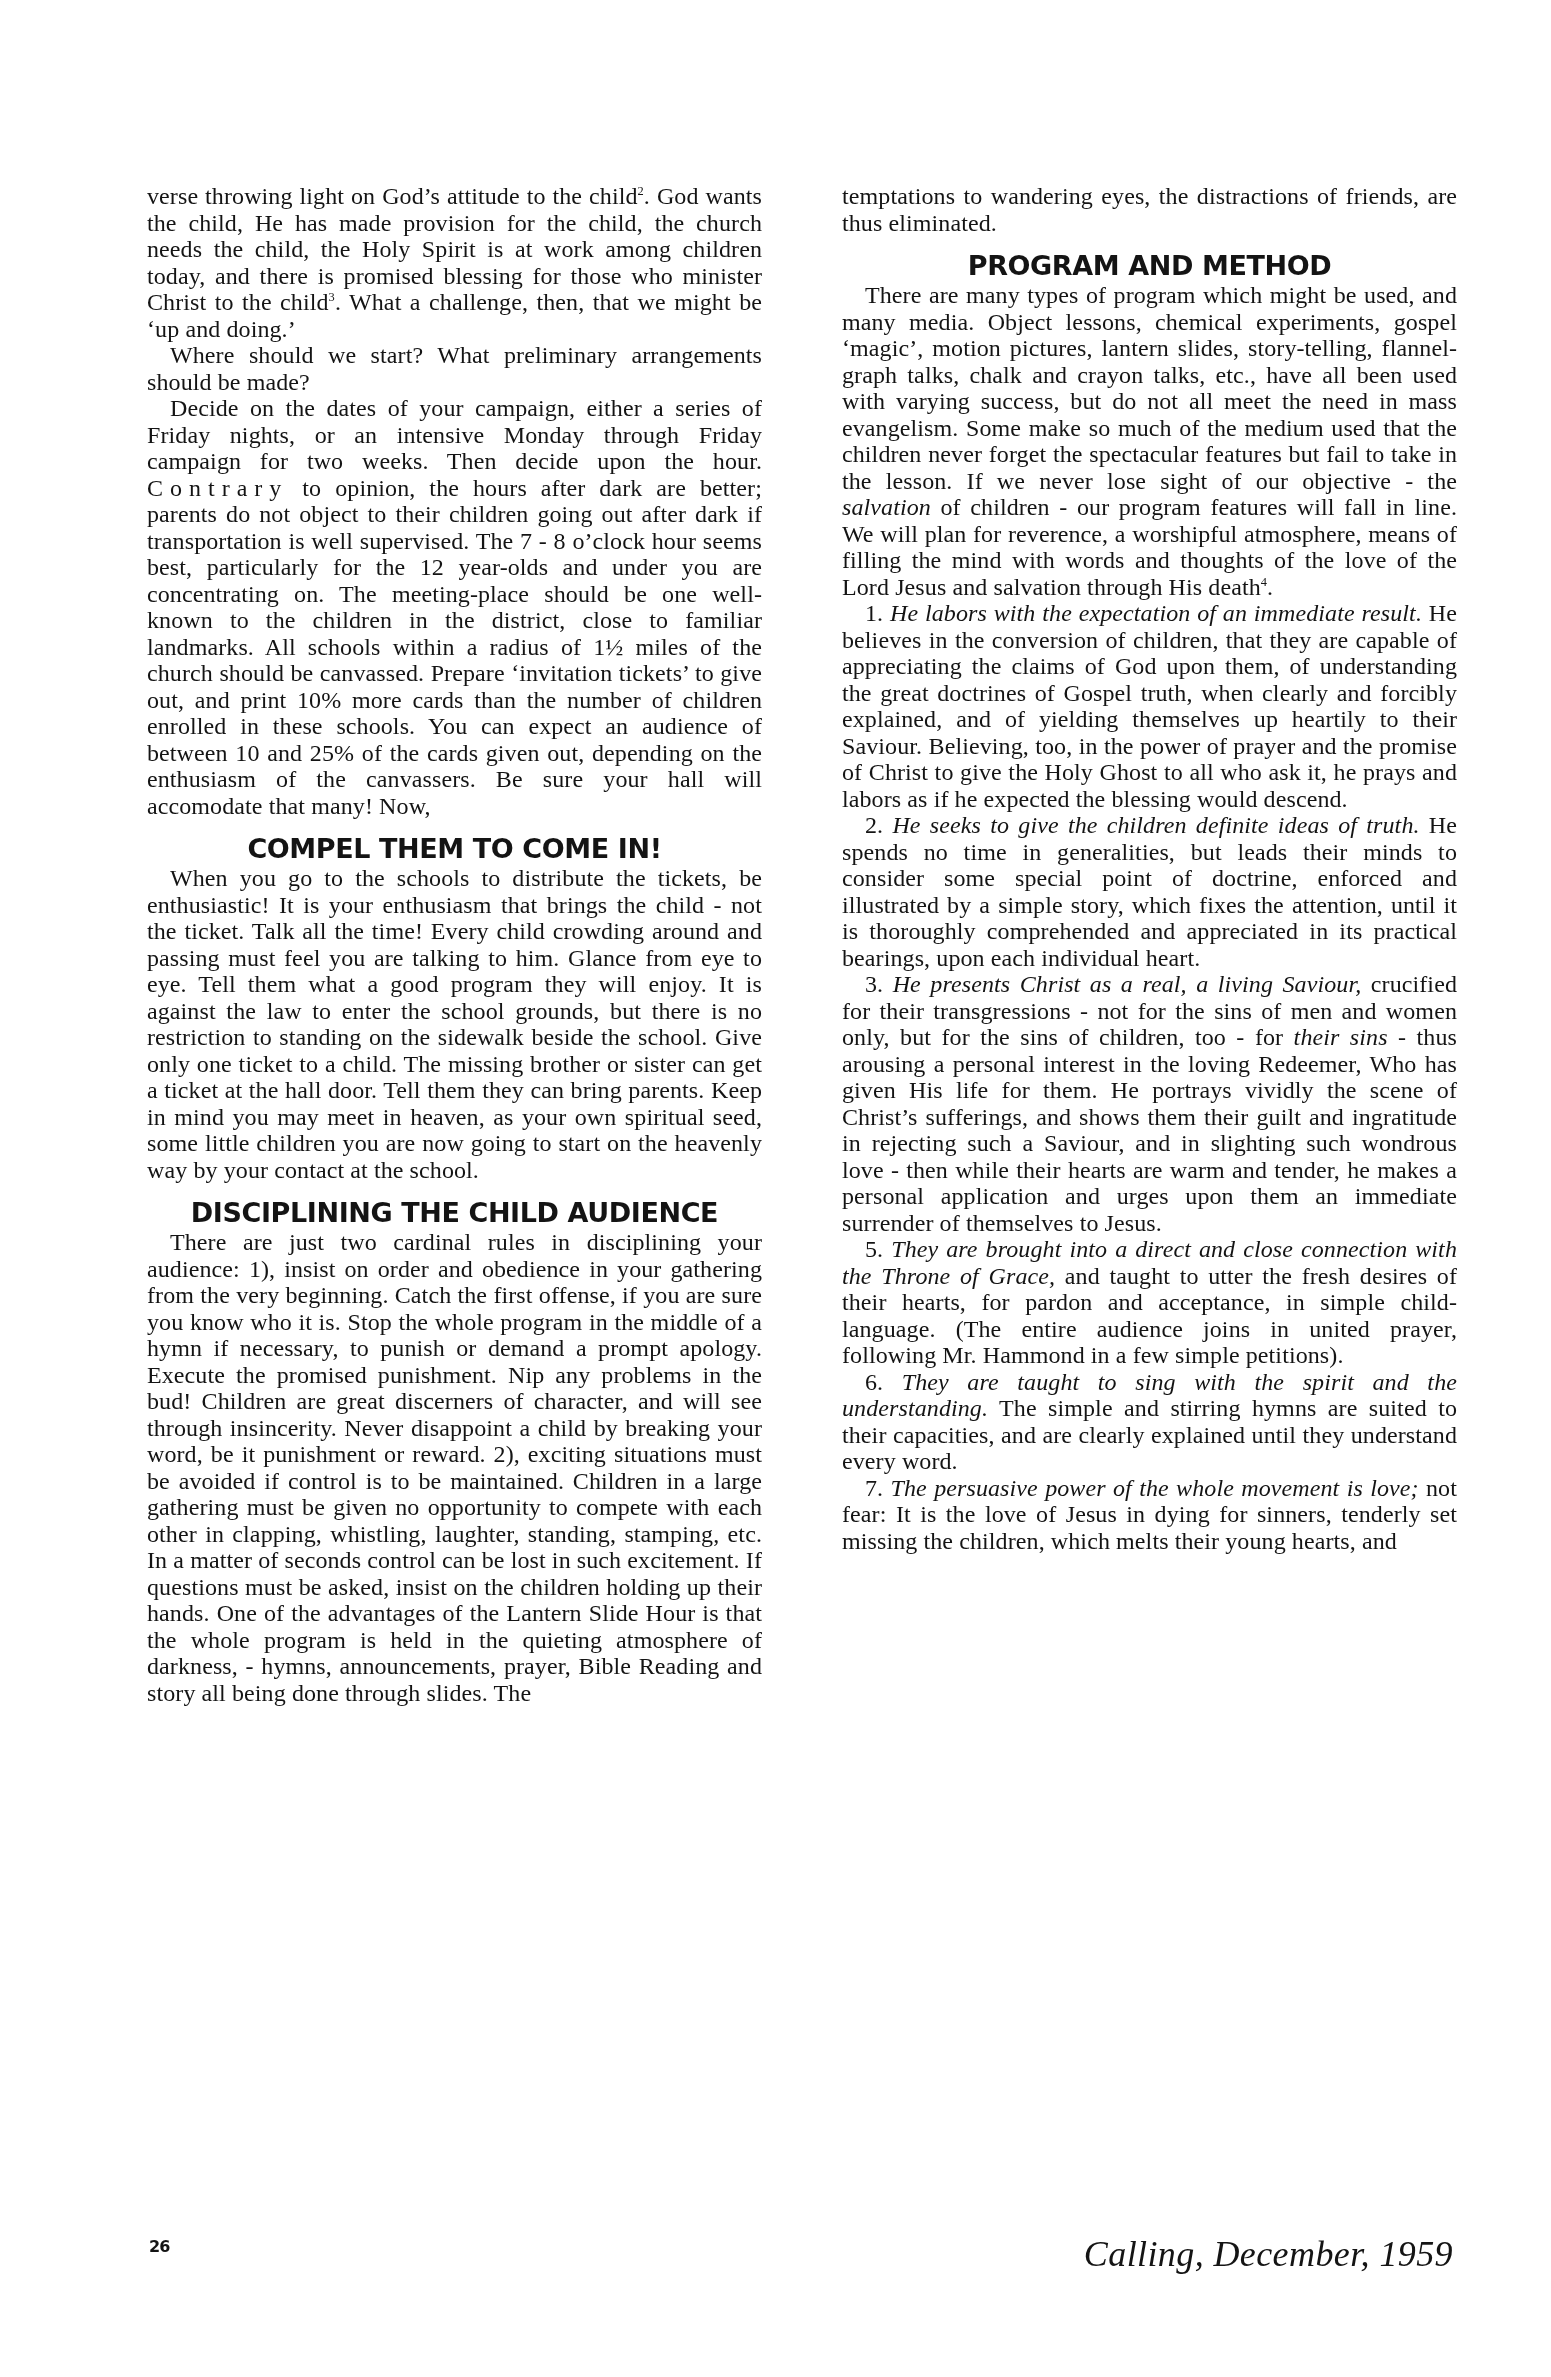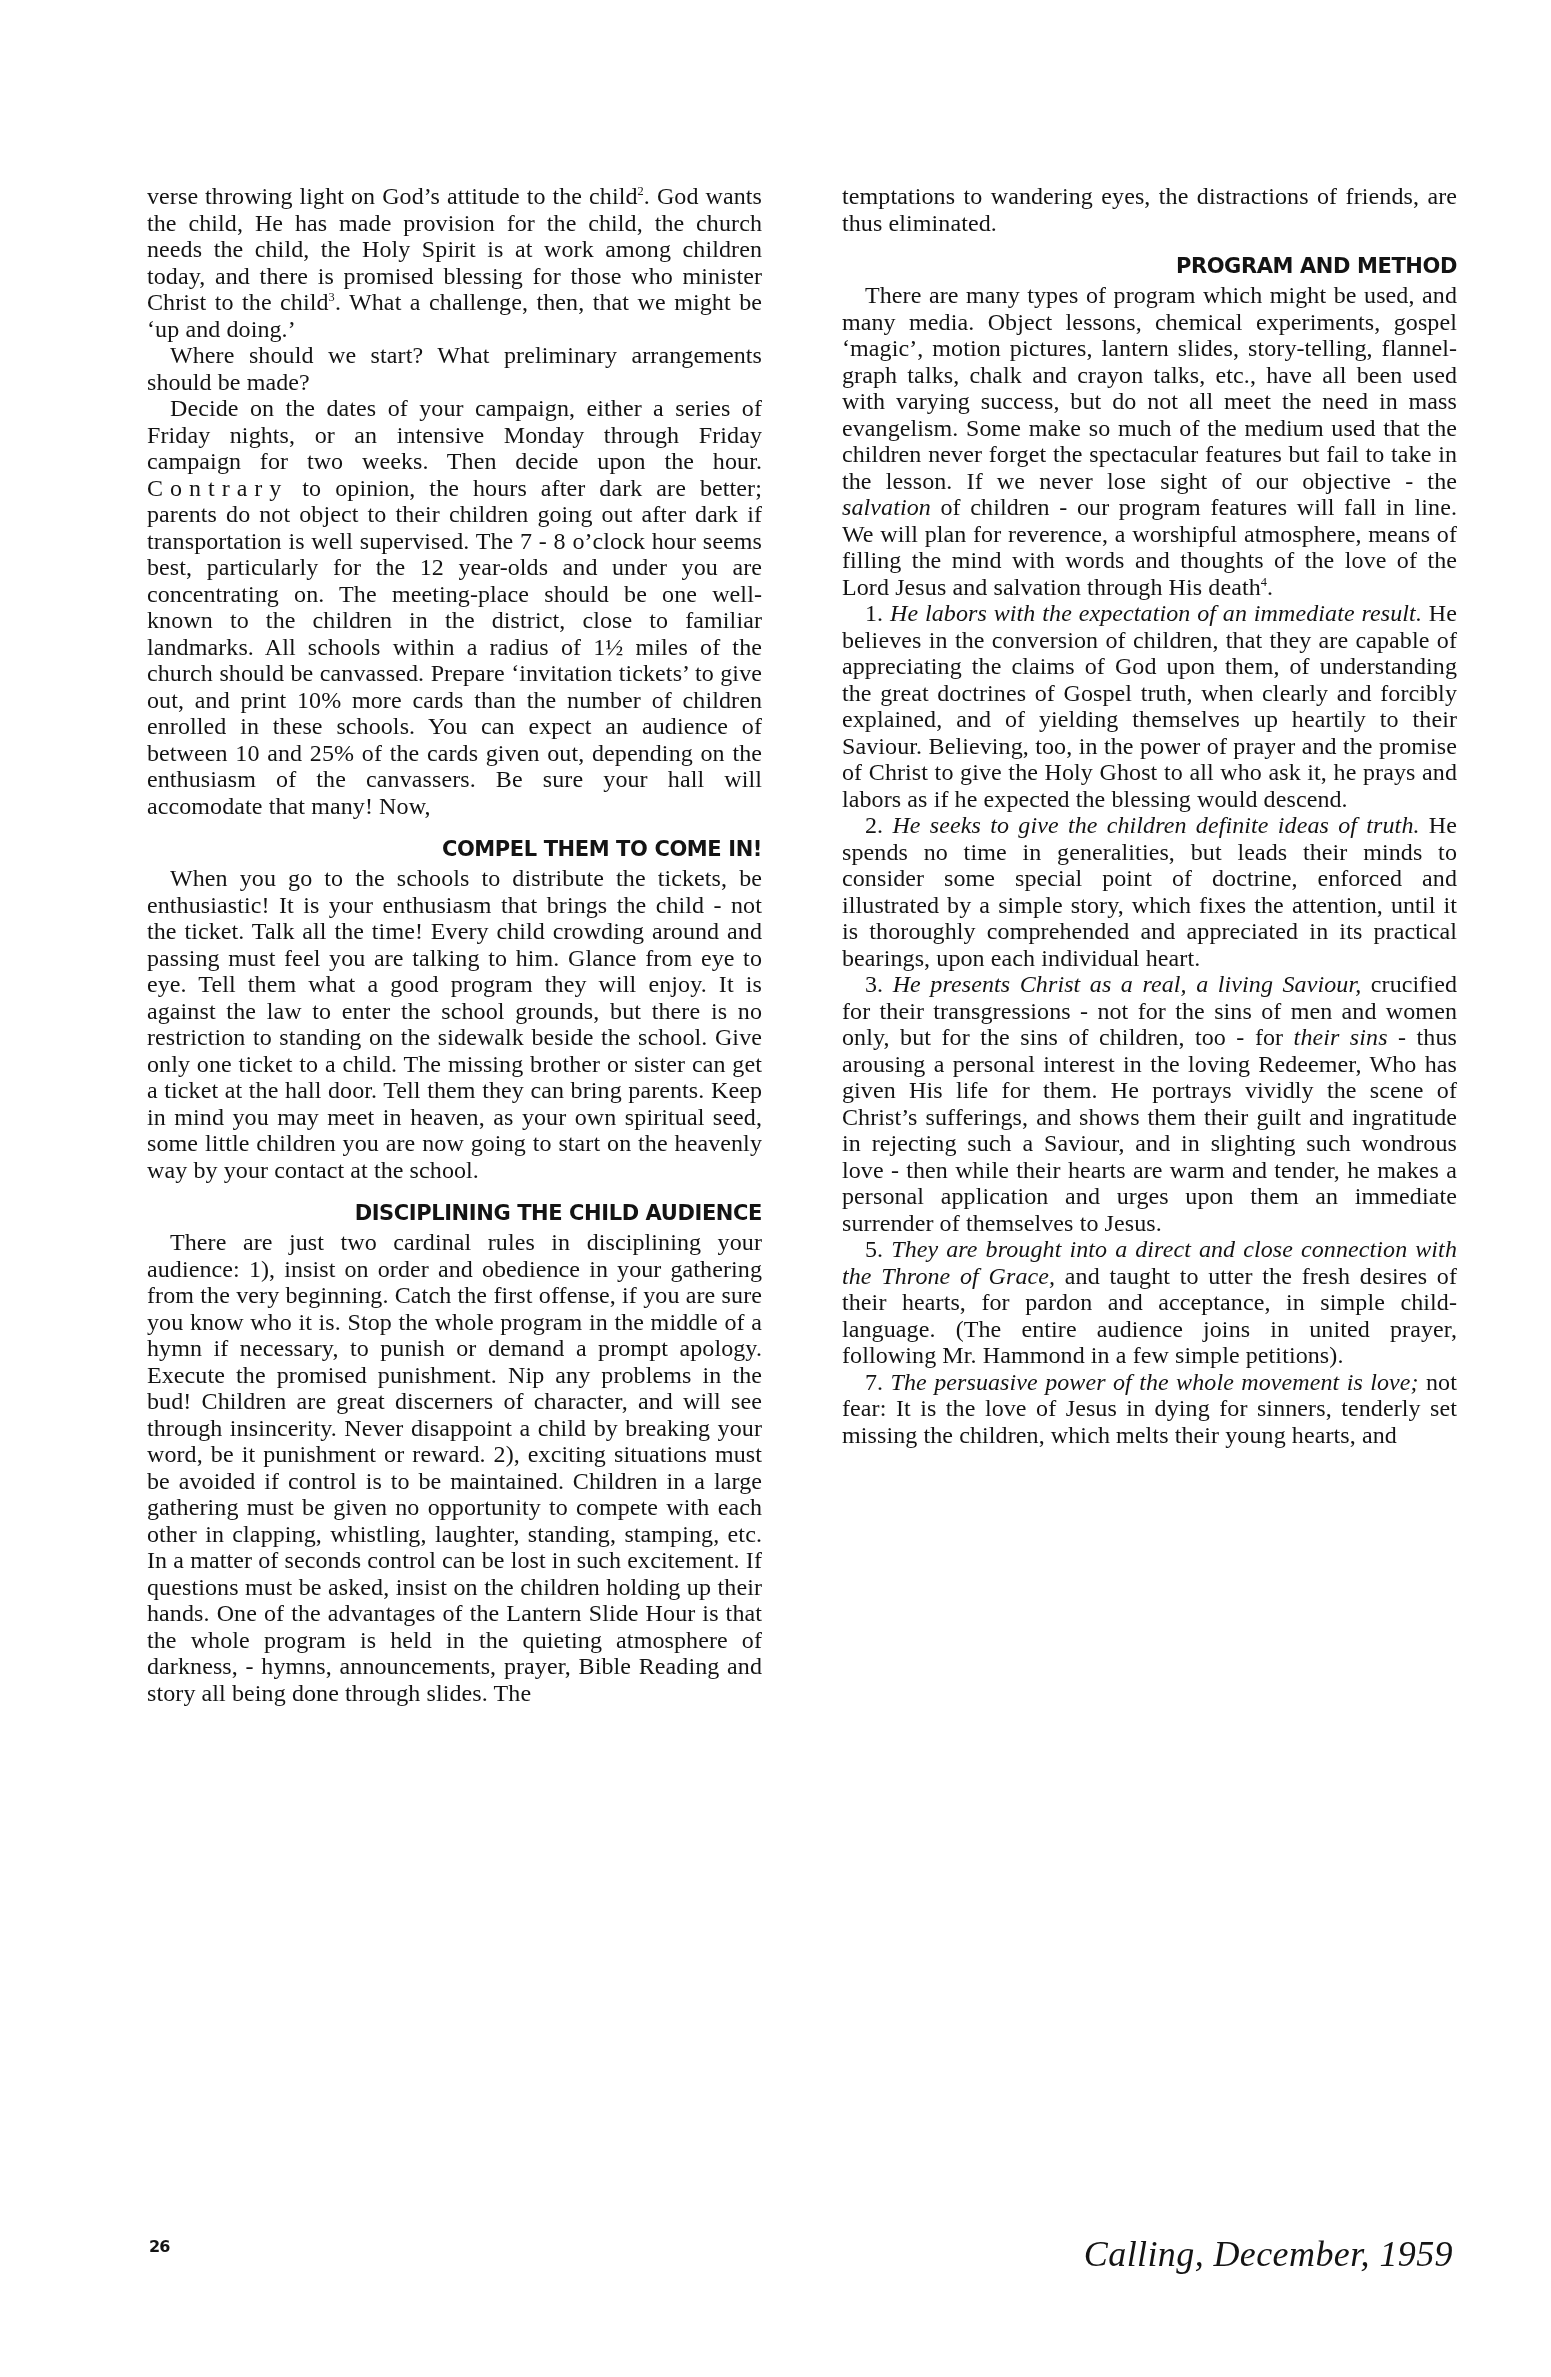--- a/index.html
+++ b/index.html
@@ -35,25 +35,25 @@
     .para {
       margin: 0;
       text-indent: 0;
     }
     .para.indent {
       text-indent: 23px;
     }
     .heading {
       font-family: "DejaVu Sans", "Liberation Sans", sans-serif;
       font-weight: bold;
-      font-size: 21px;
+      font-size: 27px;
       line-height: 26px;
       margin: 17px 0 3.1px 0;
       letter-spacing: -0.4px;
-      text-align: right;
+      text-align: center;
     }
     sup {
       font-size: 12.4px;
       line-height: 0;
       vertical-align: 9.3px;
     }
     em { font-style: italic; }
     .spaced { letter-spacing: 7px; margin-top: 45px; }
     .num-item {
       margin: 0;
@@ -97,18 +97,19 @@
 <div id="col-right" class="column">
   <p class="para">temptations to wandering eyes, the distractions of friends, are thus eliminated.</p>
 
   <h2 class="heading">PROGRAM AND METHOD</h2>
   <p class="para indent"><span>There are many types of program which might be used, and many media. Object lessons, chemical experiments, gospel ‘magic’, motion pictures, lantern slides, story-telling, flannel-graph talks, chalk and crayon talks, etc., have all been used with varying success, but do not all meet the need in mass evangelism. Some make so much of the medium used that the children never forget the spectacular features but fail to take in the lesson. If we never lose sight of our objective - the</span> <em>salvation</em> <span>of children - our program features will fall in line. We will plan for reverence, a worshipful atmosphere, means of filling the mind with words and thoughts of the love of the Lord Jesus and salvation through His death</span><sup>4</sup><span>.</span></p>
 
   <p class="num-item"><span>1.</span> <em>He labors with the expectation of an immediate result.</em><span> He believes in the conversion of children, that they are capable of appreciating the claims of God upon them, of understanding the great doctrines of Gospel truth, when clearly and forcibly explained, and of yielding themselves up heartily to their Saviour. Believing, too, in the power of prayer and the promise of Christ to give the Holy Ghost to all who ask it, he prays and labors as if he expected the blessing would descend.</span></p>
   <p class="num-item"><span>2.</span> <em>He seeks to give the children definite ideas of truth.</em><span> He spends no time in generalities, but leads their minds to consider some special point of doctrine, enforced and illustrated by a simple story, which fixes the attention, until it is thoroughly comprehended and appreciated in its practical bearings, upon each individual heart.</span></p>
   <p class="num-item"><span>3.</span> <em>He presents Christ as a real, a living Saviour,</em><span> crucified for their transgressions - not for the sins of men and women only, but for the sins of children, too - for </span><em>their sins</em><span> - thus arousing a personal interest in the loving Redeemer, Who has given His life for them. He portrays vividly the scene of Christ’s sufferings, and shows them their guilt and ingratitude in rejecting such a Saviour, and in slighting such wondrous love - then while their hearts are warm and tender, he makes a personal application and urges upon them an immediate surrender of themselves to Jesus.</span></p>
   <p class="num-item"><span>5.</span> <em>They are brought into a direct and close connection with the Throne of Grace,</em><span> and taught to utter the fresh desires of their hearts, for pardon and acceptance, in simple child-language. (The entire audience joins in united prayer, following Mr. Hammond in a few simple petitions).</span></p>
+  <p class="num-item"><span>6.</span> <em>They are taught to sing with the spirit and the understanding.</em><span> The simple and stirring hymns are suited to their capacities, and are clearly explained until they understand every word.</span></p>
   <p class="num-item"><span>7.</span> <em>The persuasive power of the whole movement is love;</em><span> not fear: It is the love of Jesus in dying for sinners, tenderly set missing the children, which melts their young hearts, and</span></p>
 </div>
 
 <div id="footer-page-number">26</div>
 <div id="footer-publication">Calling, December, 1959</div>
 
 
 </body></html>

